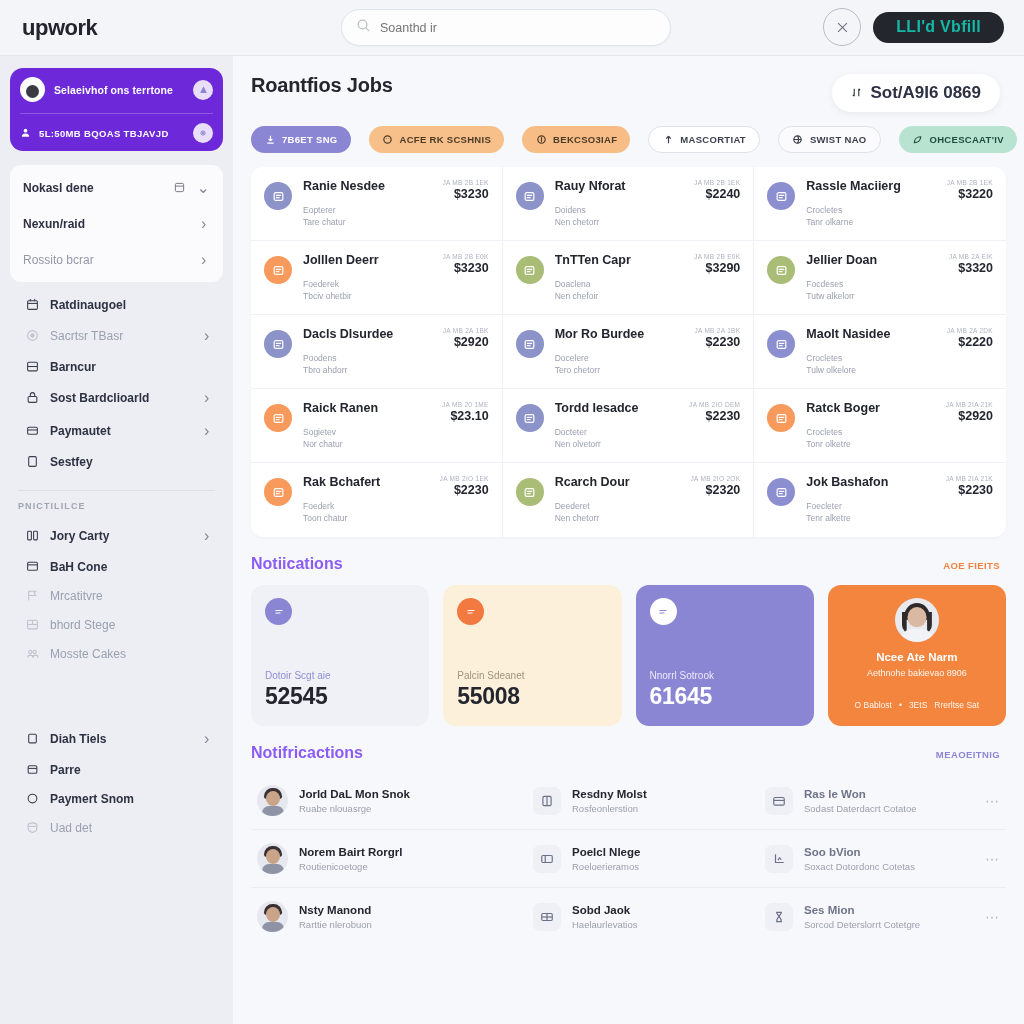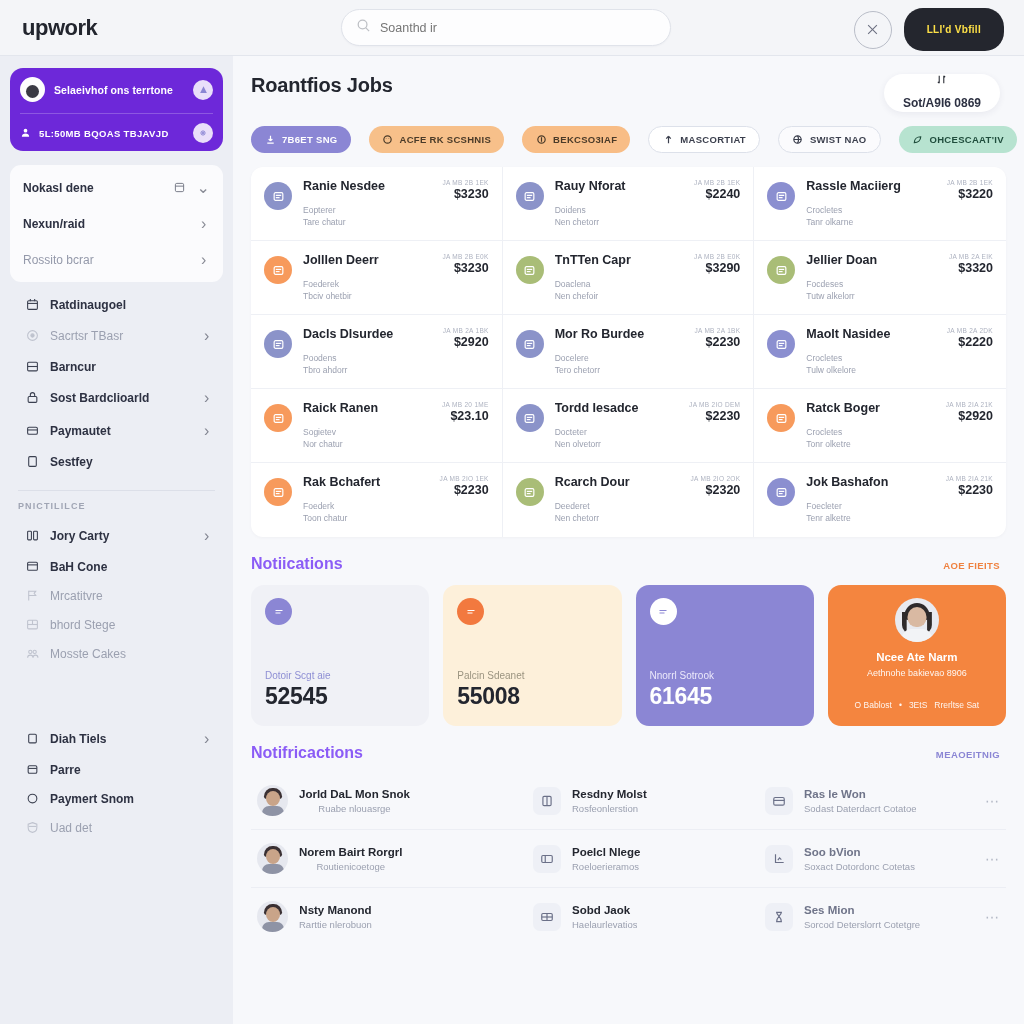--- a/index.html
+++ b/index.html
@@ -40,23 +40,23 @@
     font-size: 12.5px; color: #8d93a3; width: 100%;
   }
   .topright { position: absolute; right: 20px; top: 8px; display: flex; align-items: center; gap: 12px; }
   .closebtn {
     width: 38px; height: 38px; border-radius: 50%;
     border: 1.4px solid #b9bdc8; background: transparent;
     display: flex; align-items: center; justify-content: center;
     cursor: pointer;
   }
   .pillbtn {
-    height: 43px; padding: 0 23px; border-radius: 19px;
-    background: #24262e; color: #fde047;
-    font-size: 10px; font-weight: 700; letter-spacing: .3px;
+    height: 31px; padding: 0 23px; border-radius: 19px;
+    background: #24262e; color: #14b8a6;
+    font-size: 16px; font-weight: 700; letter-spacing: .3px;
     display: flex; align-items: center; justify-content: center;
     border: none; cursor: pointer;
   }
 
   
   .body { flex: 1; display: flex; min-height: 0; }
 
   
   .sidebar {
     width: 233px; flex: 0 0 233px;
@@ -125,23 +125,22 @@
   
   .main { flex: 1; min-width: 0; background: #f7f8fb; overflow: hidden; position: relative; }
 
   .mainhead { padding: 18px 24px 0 18px; display: flex; align-items: flex-start; }
   .ptitle { font-size: 20px; font-weight: 700; color: #23262f; letter-spacing: -.2px; flex: 1; }
   .sortbtn {
     background: #fff; border-radius: 19px; height: 38px;
     padding: 0 19px; display: flex; align-items: center; gap: 8px;
     border: none; cursor: pointer;
     box-shadow: 0 2px 7px rgba(40,45,80,.07);
-    font-size: 12px; font-weight: 600; color: #2d3142;
+    font-size: 17px; font-weight: 600; color: #2d3142;
     white-space: nowrap;
-    flex-direction: column;
   }
 
   .chips { display: flex; gap: 18px; padding: 14px 18px 0 18px; flex-wrap: nowrap; }
   .chip {
     height: 27px; border-radius: 14px; padding: 0 13px;
     display: flex; align-items: center; gap: 6px;
     font-size: 9.5px; font-weight: 700; letter-spacing: .3px;
     white-space: nowrap; cursor: pointer; border: none;
   }
   .chip .cic { width: 12px; height: 12px; border-radius: 50%; display:flex; align-items:center; justify-content:center; flex:0 0 12px; }
@@ -192,21 +191,21 @@
   .pavatar .ph-hair2 { position:absolute; left:50%; top:14px; transform:translateX(-50%); width:30px; height:22px; border-radius:0 0 9px 9px; background:#2e2a2b; clip-path: polygon(0 0,16% 0,16% 100%,0 100%,100% 100%,84% 100%,84% 0,100% 0,100% 100%,0 100%);}
   .pavatar .ph-body { position:absolute; left:50%; bottom:0; transform:translateX(-50%); width:30px; height:13px; border-radius:9px 9px 0 0; background:#f2f3f6;}
   .pname { font-size: 11.5px; font-weight: 700; margin-top: 9px; text-align: center; }
   .pdesc { font-size: 9px; margin-top: 5px; opacity: .92; }
   .pmeta { font-size: 8.5px; margin-top: auto; opacity: .92; display:flex; gap:7px; justify-content:center; }
 
   .notif { margin: 10px 18px 0 18px; }
   .nrow { display: flex; align-items: center; padding: 13px 6px; border-bottom: 1px solid #eceef4; gap: 0; }
   .nrow:last-child { border-bottom: none; }
   .ncol { display: flex; align-items: center; gap: 11px; min-width: 0; }
-  .ncol.c1 { flex: 0 0 276px; text-align: center; }
+  .ncol.c1 { flex: 0 0 276px; }
   .ncol.c2 { flex: 0 0 232px; }
   .ncol.c3 { flex: 1; }
   .navatar { width: 31px; height: 31px; border-radius: 50%; flex: 0 0 31px; background: #e6e8ef; position: relative; overflow: hidden; }
   .navatar .h { position:absolute; left:50%; top:6px; transform:translateX(-50%); width:14px; height:15px; border-radius:50%; background:#c9a489; }
   .navatar .hr { position:absolute; left:50%; top:3px; transform:translateX(-50%); width:18px; height:11px; border-radius:9px 9px 3px 3px; background:#3a3033; }
   .navatar .b { position:absolute; left:50%; bottom:0; transform:translateX(-50%); width:22px; height:10px; border-radius:7px 7px 0 0; background:#8e93a5; }
   .nicon { width: 28px; height: 28px; border-radius: 7px; flex: 0 0 28px; background: #eef0f6; display:flex; align-items:center; justify-content:center; }
   .ntxt { min-width: 0; }
   .nt1 { font-size: 11.5px; font-weight: 700; color: #23262f; white-space: nowrap; overflow: hidden; }
   .nt1.soft { font-weight: 600; color: #6f7489; }

